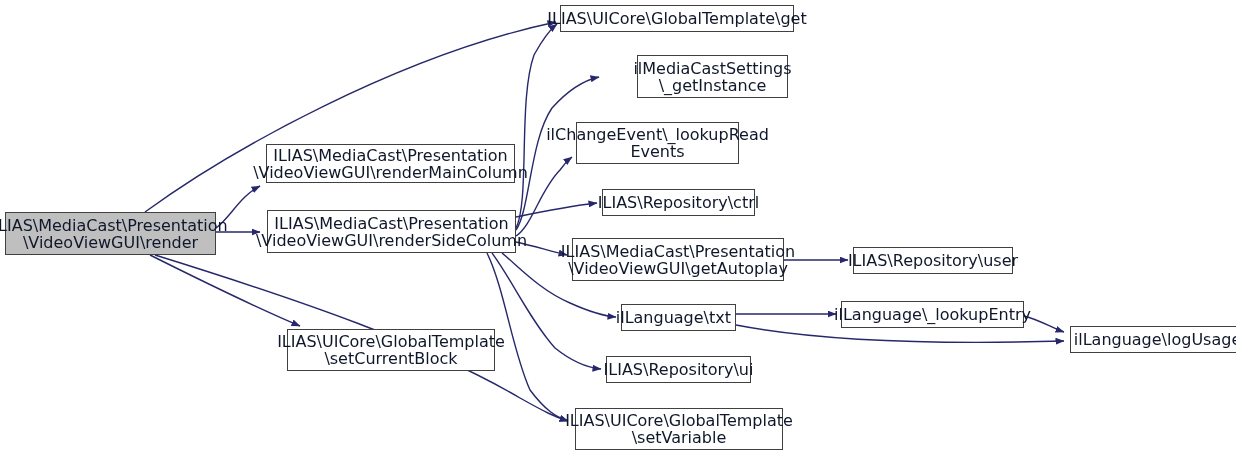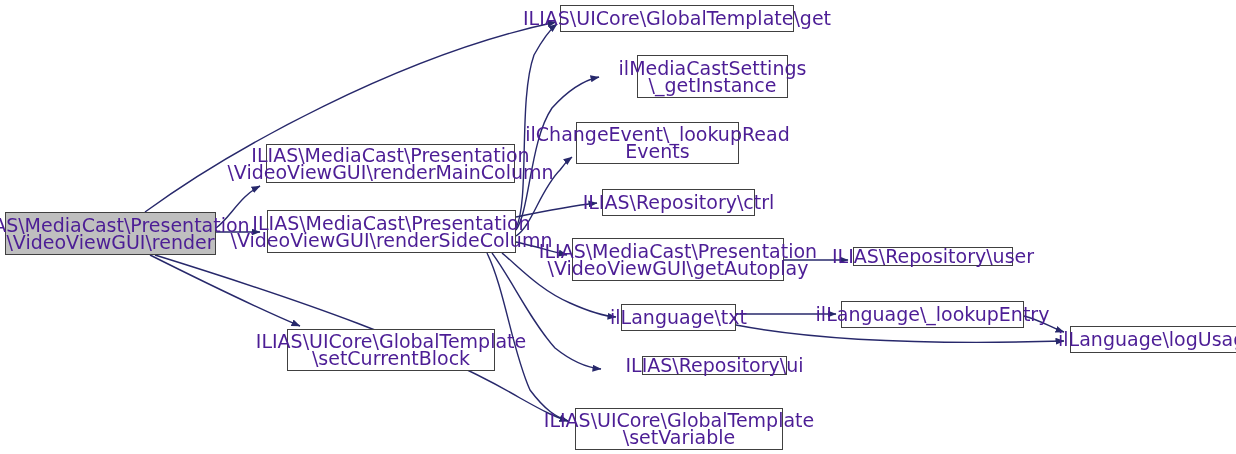--- a/index.html
+++ b/index.html
@@ -21,26 +21,26 @@
     top: 0;
     width: 1236px;
     height: 454px;
     pointer-events: none;
   }
   .node {
     position: absolute;
     box-sizing: border-box;
     border: 1px solid #404040;
     background: #ffffff;
-    color: #4c1d95;
+    color: #0f172a;
     display: flex;
     align-items: center;
     justify-content: center;
     text-align: center;
-    font-size: 19px;
+    font-size: 16px;
     line-height: 17px;
     letter-spacing: 0px;
     white-space: pre-line;
     z-index: 2;
   }
   .node.highlight {
     background: #bfbfbf;
     border: 1px solid #404040;
   }
   .node-label {
@@ -89,21 +89,21 @@
       <div class="node" style="left: 287px; top: 329px; width: 208px; height: 42px;"><span class="node-label">ILIAS\UICore\GlobalTemplate
 \setCurrentBlock</span></div>
       <div class="node" style="left: 560px; top: 5px; width: 234px; height: 27px;"><span class="node-label">ILIAS\UICore\GlobalTemplate\get</span></div>
       <div class="node" style="left: 604px; top: 55px; width: 151px; height: 43px; margin-left: 33px;"><span class="node-label">ilMediaCastSettings
 \_getInstance</span></div>
       <div class="node" style="left: 576px; top: 122px; width: 163px; height: 42px;"><span class="node-label">ilChangeEvent\_lookupRead
 Events</span></div>
       <div class="node" style="left: 602px; top: 189px; width: 153px; height: 27px; justify-content: center;"><span class="node-label">ILIAS\Repository\ctrl</span></div>
       <div class="node" style="left: 572px; top: 238px; width: 212px; height: 43px;"><span class="node-label">ILIAS\MediaCast\Presentation
 \VideoViewGUI\getAutoplay</span></div>
-      <div class="node" style="left: 621px; top: 304px; width: 115px; height: 27px;"><span class="node-label">ilLanguage\txt</span></div>
-      <div class="node" style="left: 642px; top: 356px; width: 145px; height: 19px;"><span class="node-label">ILIAS\Repository\ui</span></div>
+      <div class="node" style="left: 621px; top: 304px; width: 115px; height: 27px; justify-content: flex-end;"><span class="node-label">ilLanguage\txt</span></div>
+      <div class="node" style="left: 606px; top: 356px; width: 145px; height: 27px;"><span class="node-label">ILIAS\Repository\ui</span></div>
       <div class="node" style="left: 575px; top: 408px; width: 208px; height: 42px;"><span class="node-label">ILIAS\UICore\GlobalTemplate
 \setVariable</span></div>
-      <div class="node" style="left: 853px; top: 247px; width: 160px; height: 19px; align-items: center;"><span class="node-label">ILIAS\Repository\user</span></div>
+      <div class="node" style="left: 853px; top: 247px; width: 160px; height: 27px; align-items: center;"><span class="node-label">ILIAS\Repository\user</span></div>
       <div class="node" style="left: 841px; top: 301px; width: 183px; height: 27px;"><span class="node-label">ilLanguage\_lookupEntry</span></div>
       <div class="node" style="left: 1070px; top: 326px; width: 175px; height: 27px;"><span class="node-label">ilLanguage\logUsage</span></div>
     </div>
 </div>
 
 </body></html>

